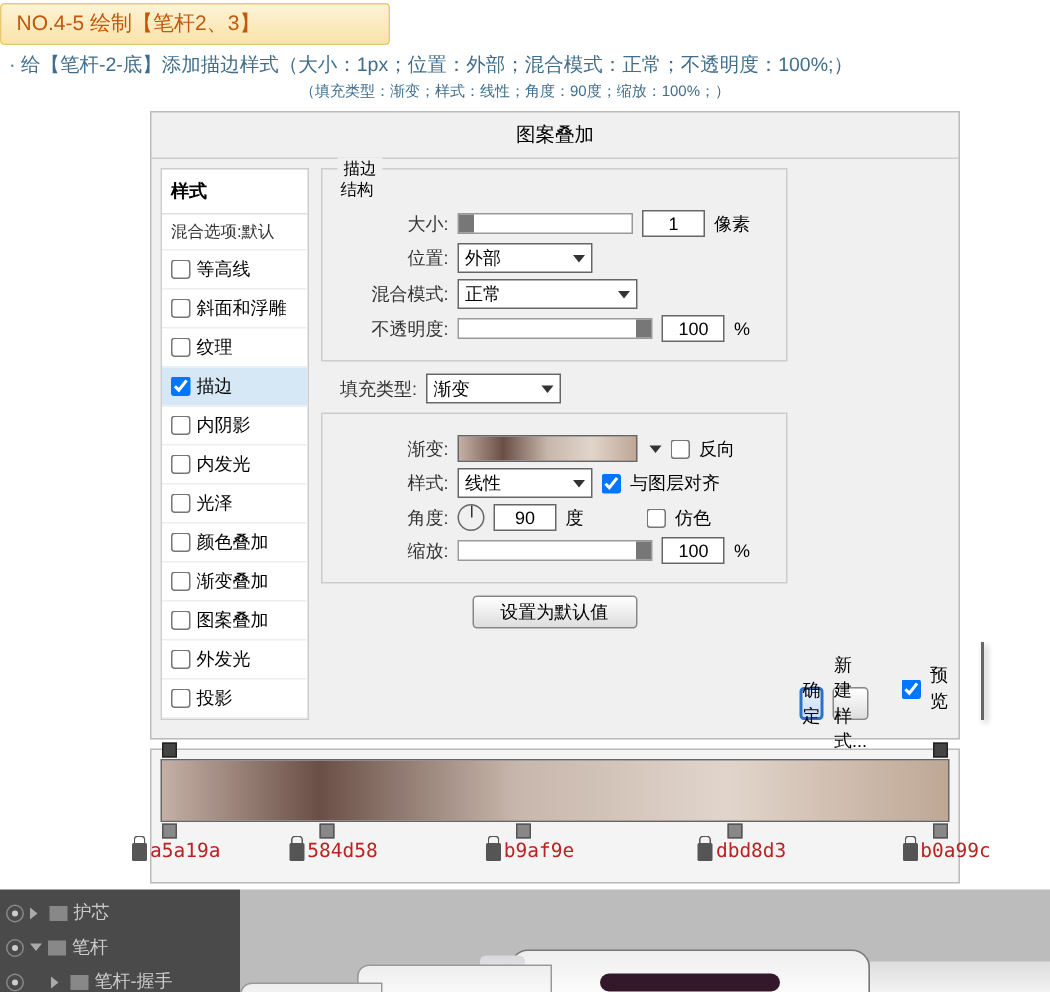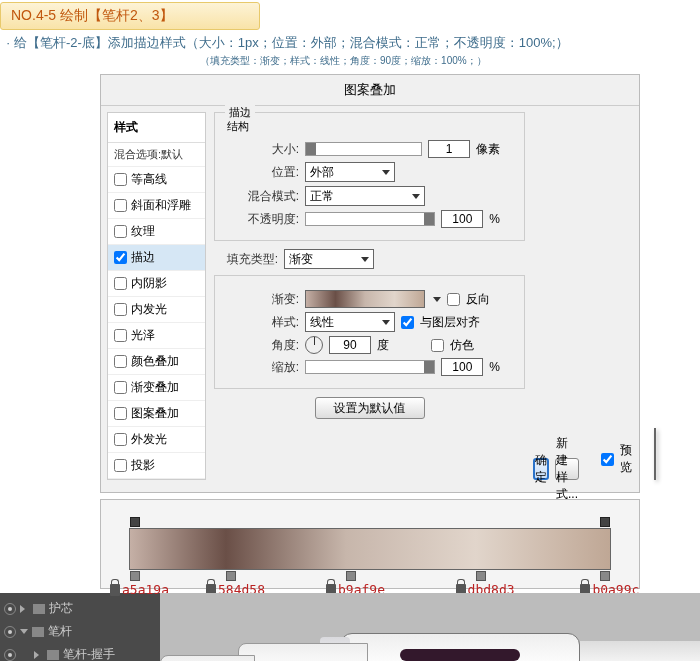--- a/index.html
+++ b/index.html
@@ -27,21 +27,21 @@
 .sel{width:90px;height:20px;border:1px solid #666;background:#fff;display:inline-flex;align-items:center;justify-content:space-between;padding:0 4px}
 .sel .arr{border-left:4px solid transparent;border-right:4px solid transparent;border-top:5px solid #333}
 .grad-swatch{width:120px;height:18px;border:1px solid #666;background:linear-gradient(90deg,#c5b0a6,#6a4f47,#c7b6ab,#e1d5cb,#bfa795)}
 .mini-arr{width:0;height:0;border-left:4px solid transparent;border-right:4px solid transparent;border-top:5px solid #333;display:inline-block;margin-left:2px}
 .rightcol{width:100px;display:flex;flex-direction:row;gap:6px;align-items:flex-end;padding-top:2px}
 .btn{width:88px;height:22px;border:1px solid #888;background:linear-gradient(#fff,#ddd);border-radius:3px;display:flex;align-items:center;justify-content:center;cursor:pointer}
 .btn.primary{border:2px solid #2a72c9;background:linear-gradient(#e9f2fd,#c7ddf7)}
 .swatch-big{width:52px;height:52px;background:#7d7d7d;border:1px solid #666;margin-top:10px;box-shadow:2px 2px 4px rgba(0,0,0,.3)}
 .bottom-row{display:flex;gap:8px;justify-content:center;margin-top:4px}
 .bottom-row .btn{width:110px}
-.grad-editor{margin:6px 60px 0 100px;border:1px solid #bbb;background:#f4f4f4;padding:28px}
+.grad-editor{margin:6px 60px 0 100px;border:1px solid #bbb;background:#f4f4f4;padding:6px}
 .grad-bar{height:42px;background:linear-gradient(90deg,#c5b0a6 0%,#6a4f47 20%,#c7b6ab 45%,#e1d5cb 72%,#bfa795 100%);border:1px solid #666;position:relative}
 .stop-top{position:absolute;top:-12px;width:10px;height:10px;background:#444;border:1px solid #222}
 .stop-bot{position:absolute;bottom:-12px;width:10px;height:10px;background:#888;border:1px solid #555}
 .stop-label{color:#b22;font-size:13px;font-family:monospace;position:absolute;bottom:-28px;display:flex;align-items:center;gap:2px}
 .lock{width:10px;height:12px;background:#555;display:inline-block;border-radius:1px;position:relative}
 .lock:before{content:"";position:absolute;top:-5px;left:1px;width:6px;height:6px;border:1px solid #555;border-bottom:none;border-radius:3px 3px 0 0}
 .grad-editor{height:90px;position:relative}
 .pen-area{margin-top:4px;display:flex;height:200px}
 .layers{width:160px;background:#4a4a4a;color:#ccc;padding:4px 0;overflow:hidden}
 .lrow{display:flex;align-items:center;gap:4px;padding:3px 4px;font-size:11px}

